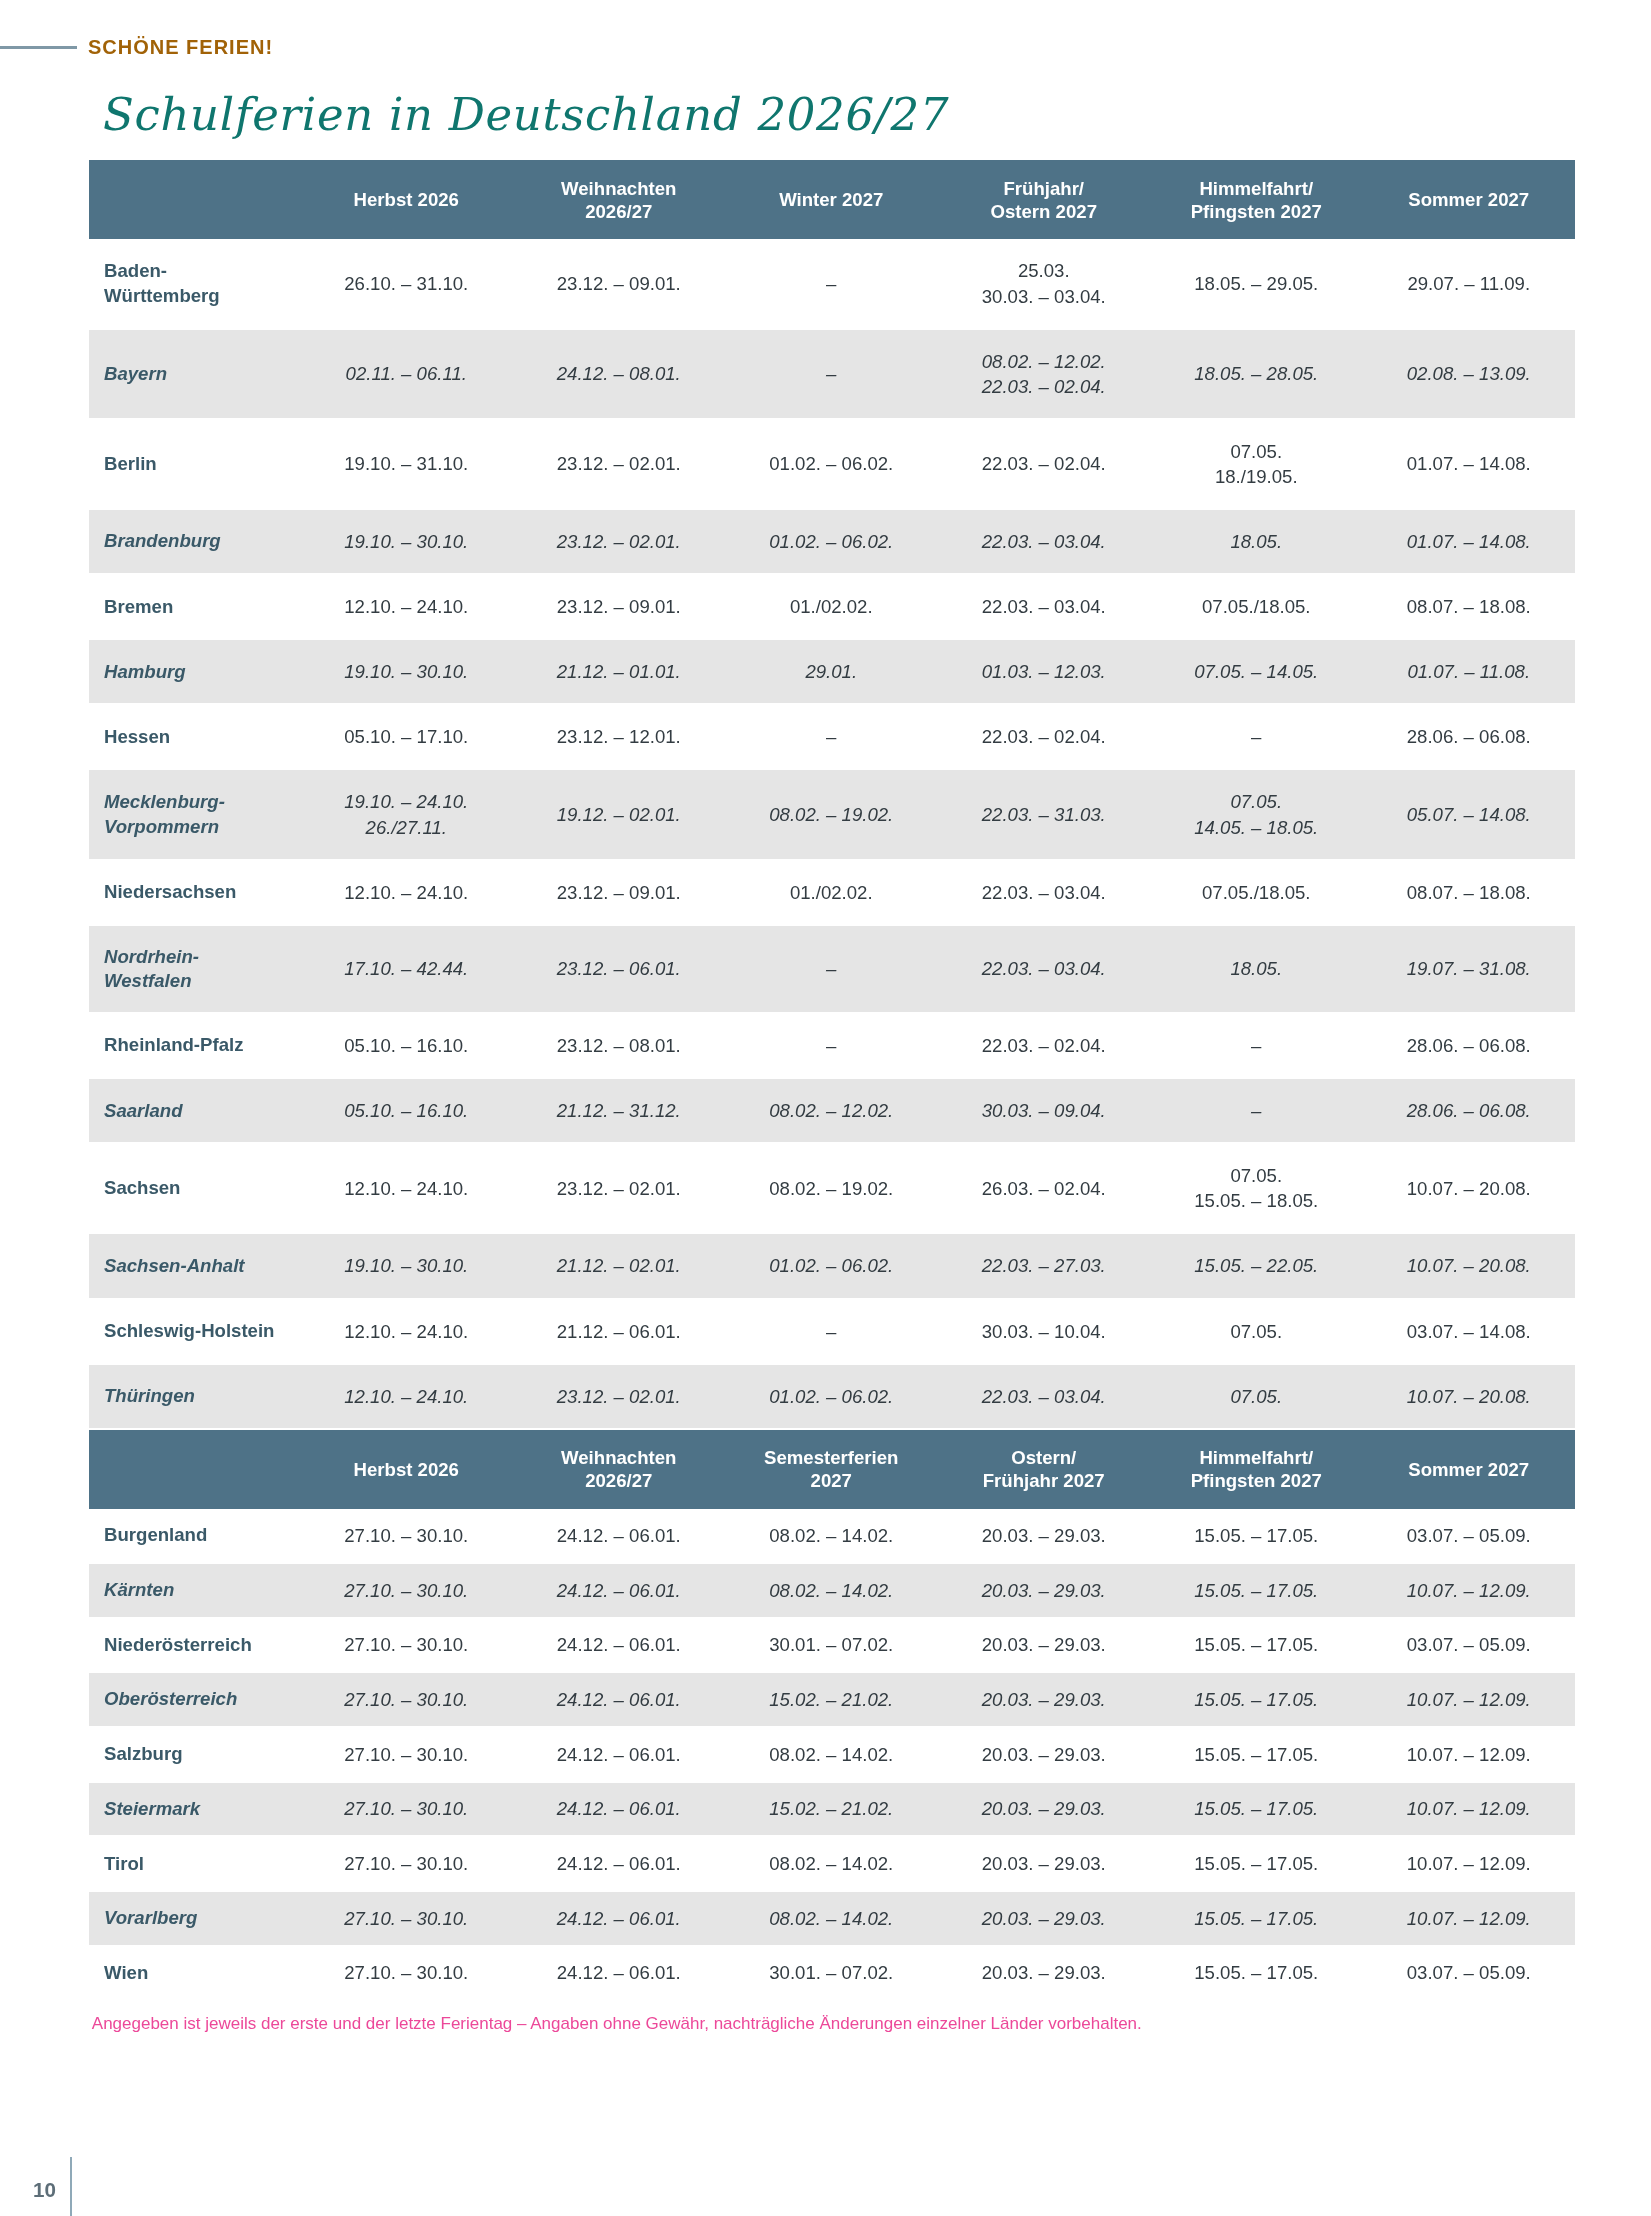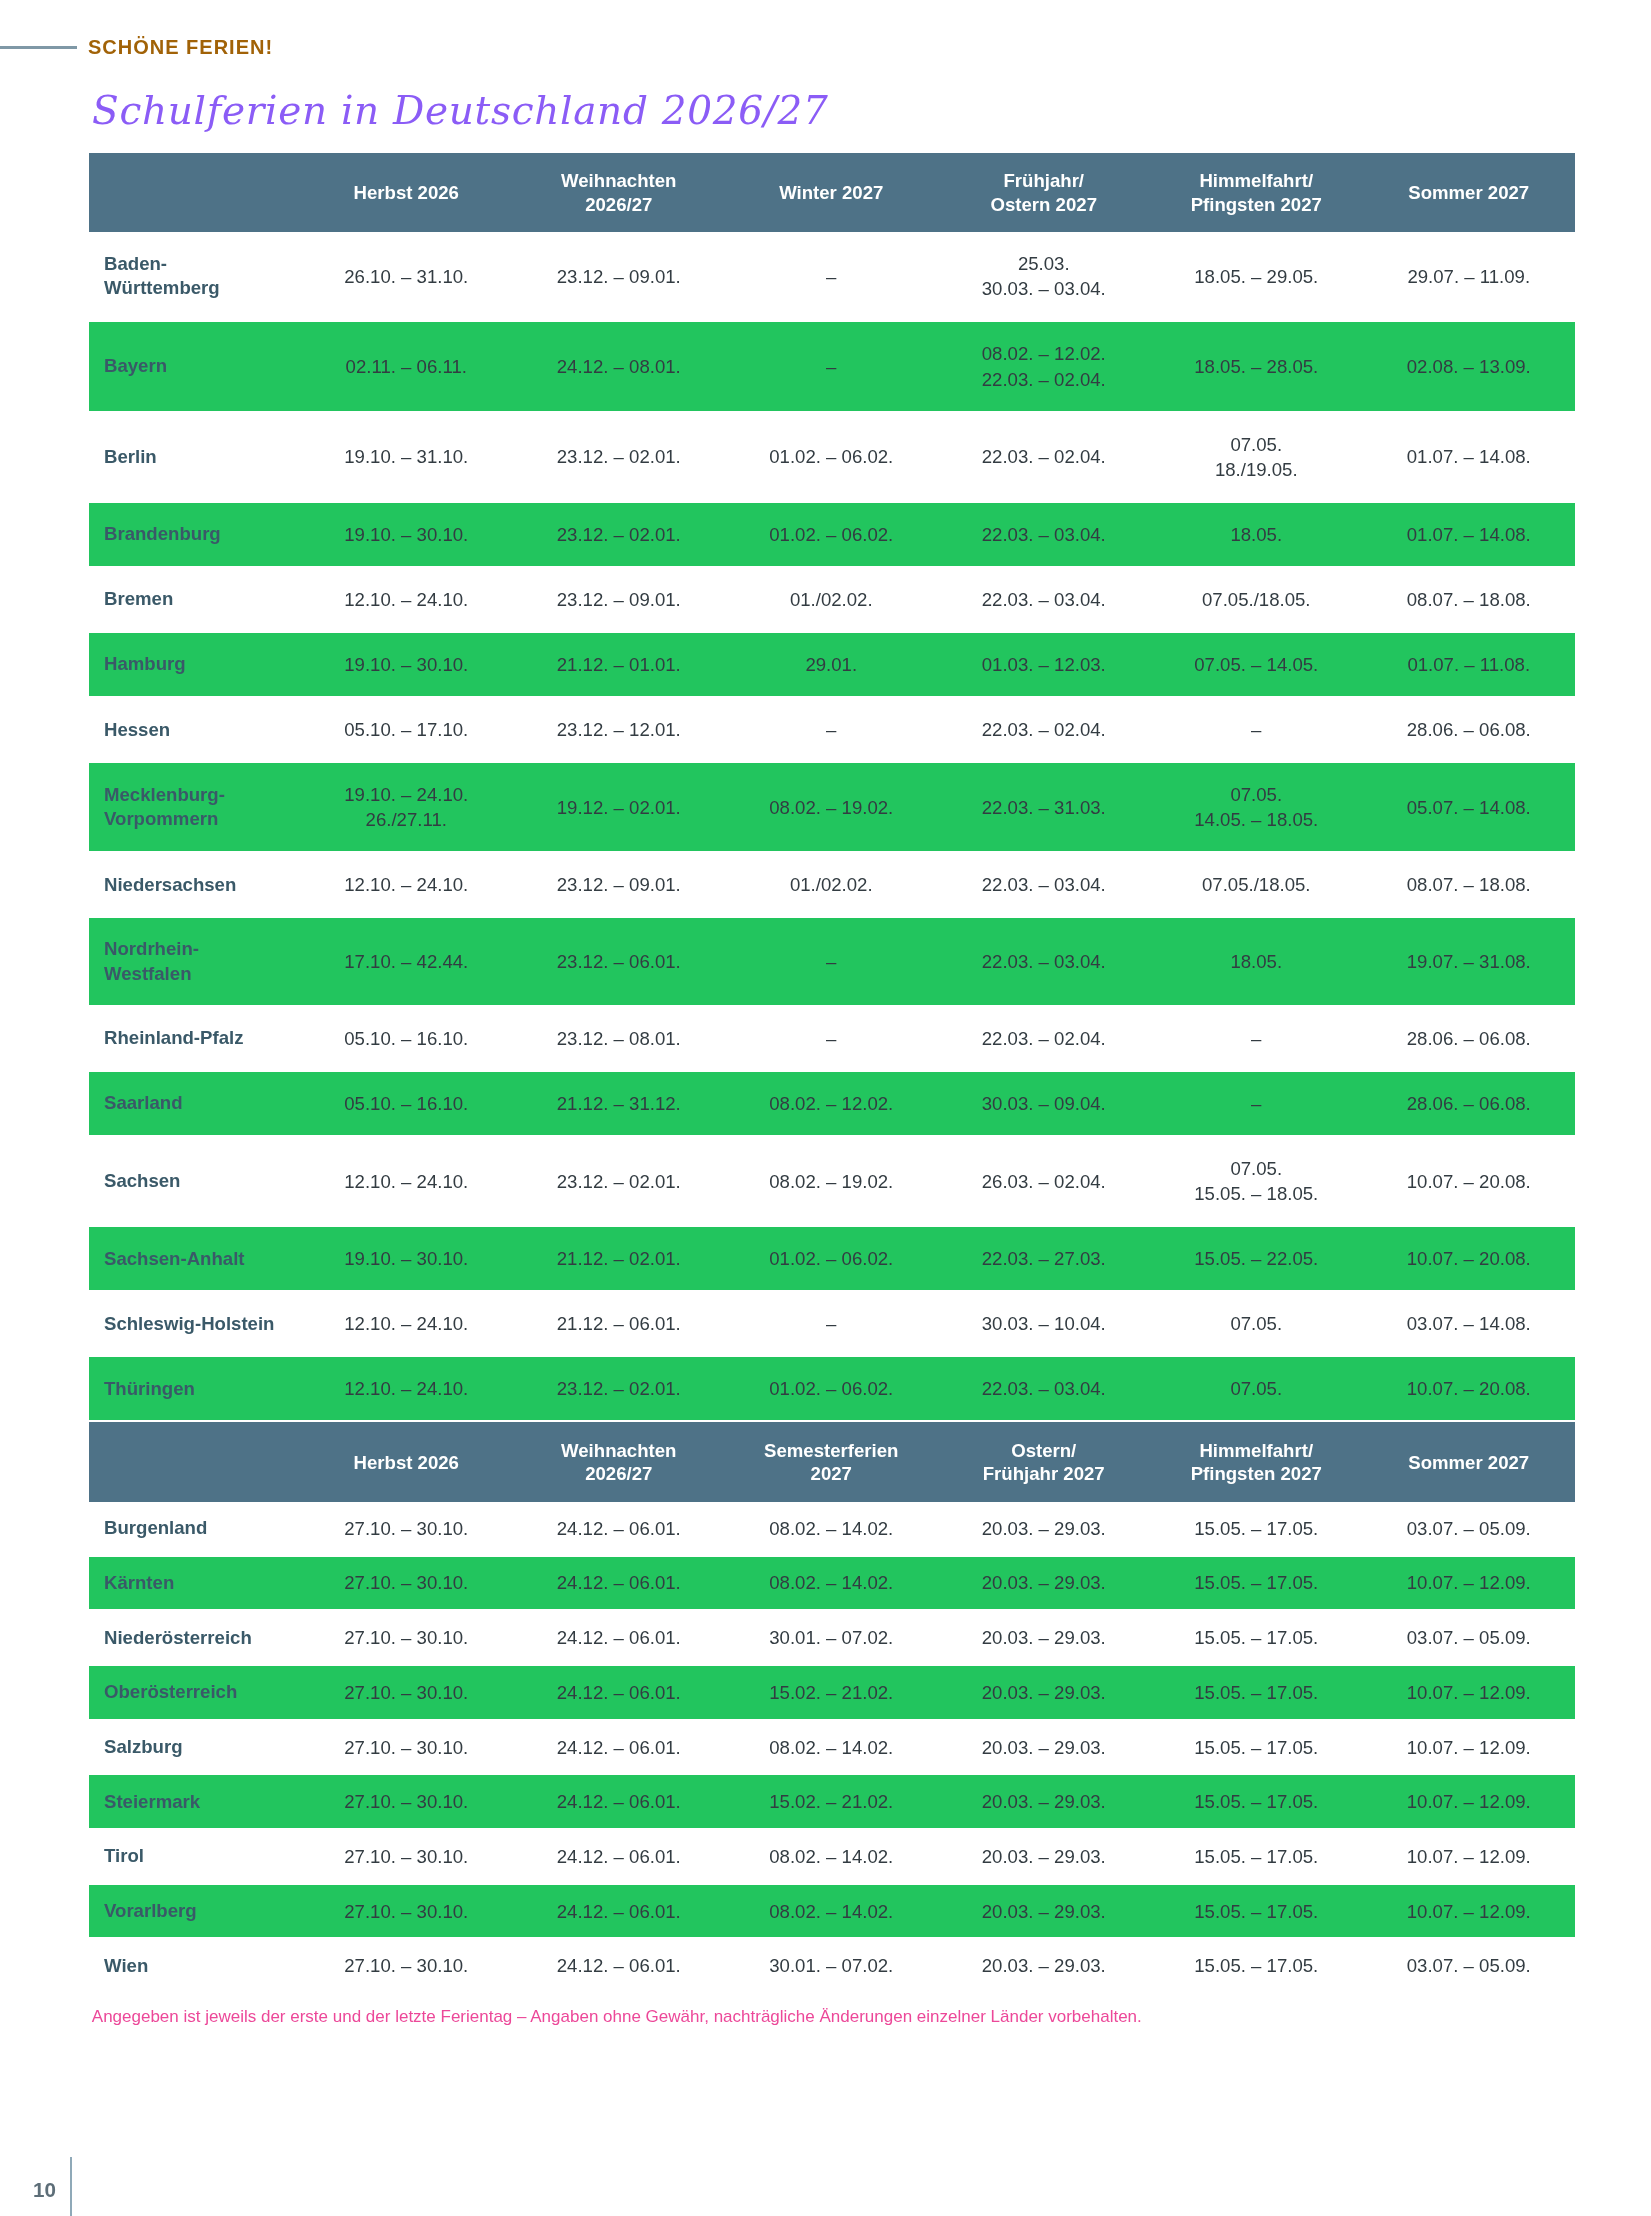--- a/index.html
+++ b/index.html
@@ -19,24 +19,24 @@
     font-size: 20px; font-weight: bold; color: #a16207;
     letter-spacing: 1px;
   }
 
   .content { padding: 0 76px 0 89px; }
 
   .script-title {
     font-family: "DejaVu Serif", cursive;
     font-style: italic;
     font-weight: 500;
-    color: #8b5cf6;
-    font-size: 39px;
+    color: #0f766e;
+    font-size: 45px;
     line-height: 1.2;
-    margin: 29px 0 18px 3px;
+    margin: 29px 0 18px 14px;
     letter-spacing: 0.7px;
   }
 
   table.ferien-table {
     width: 100%;
     border-collapse: collapse;
     table-layout: fixed;
   }
   table.ferien-table thead th {
     background: #4e7287;
@@ -45,21 +45,21 @@
     font-weight: bold;
     padding: 16.5px 5.5px;
     vertical-align: middle;
     text-align: center;
     white-space: pre-line;
     line-height: 1.25;
   }
   table.ferien-table thead th:first-child { width: 211px; }
 
   table.ferien-table tbody tr { background: #ffffff; }
-  table.ferien-table tbody tr.alt { background: #22c55e; }
+  table.ferien-table tbody tr.alt { background: #e5e5e5; font-style: italic; }
   table.ferien-table tbody tr > * { border-bottom: 2.8px solid #ffffff; vertical-align: middle; }
 
   table.ferien-table tbody th {
     text-align: left;
     font-size: 18.6px;
     font-weight: bold;
     color: #3a5968;
     padding: 19px 6.9px 19px 15px;
     white-space: pre-line;
     line-height: 1.3;

